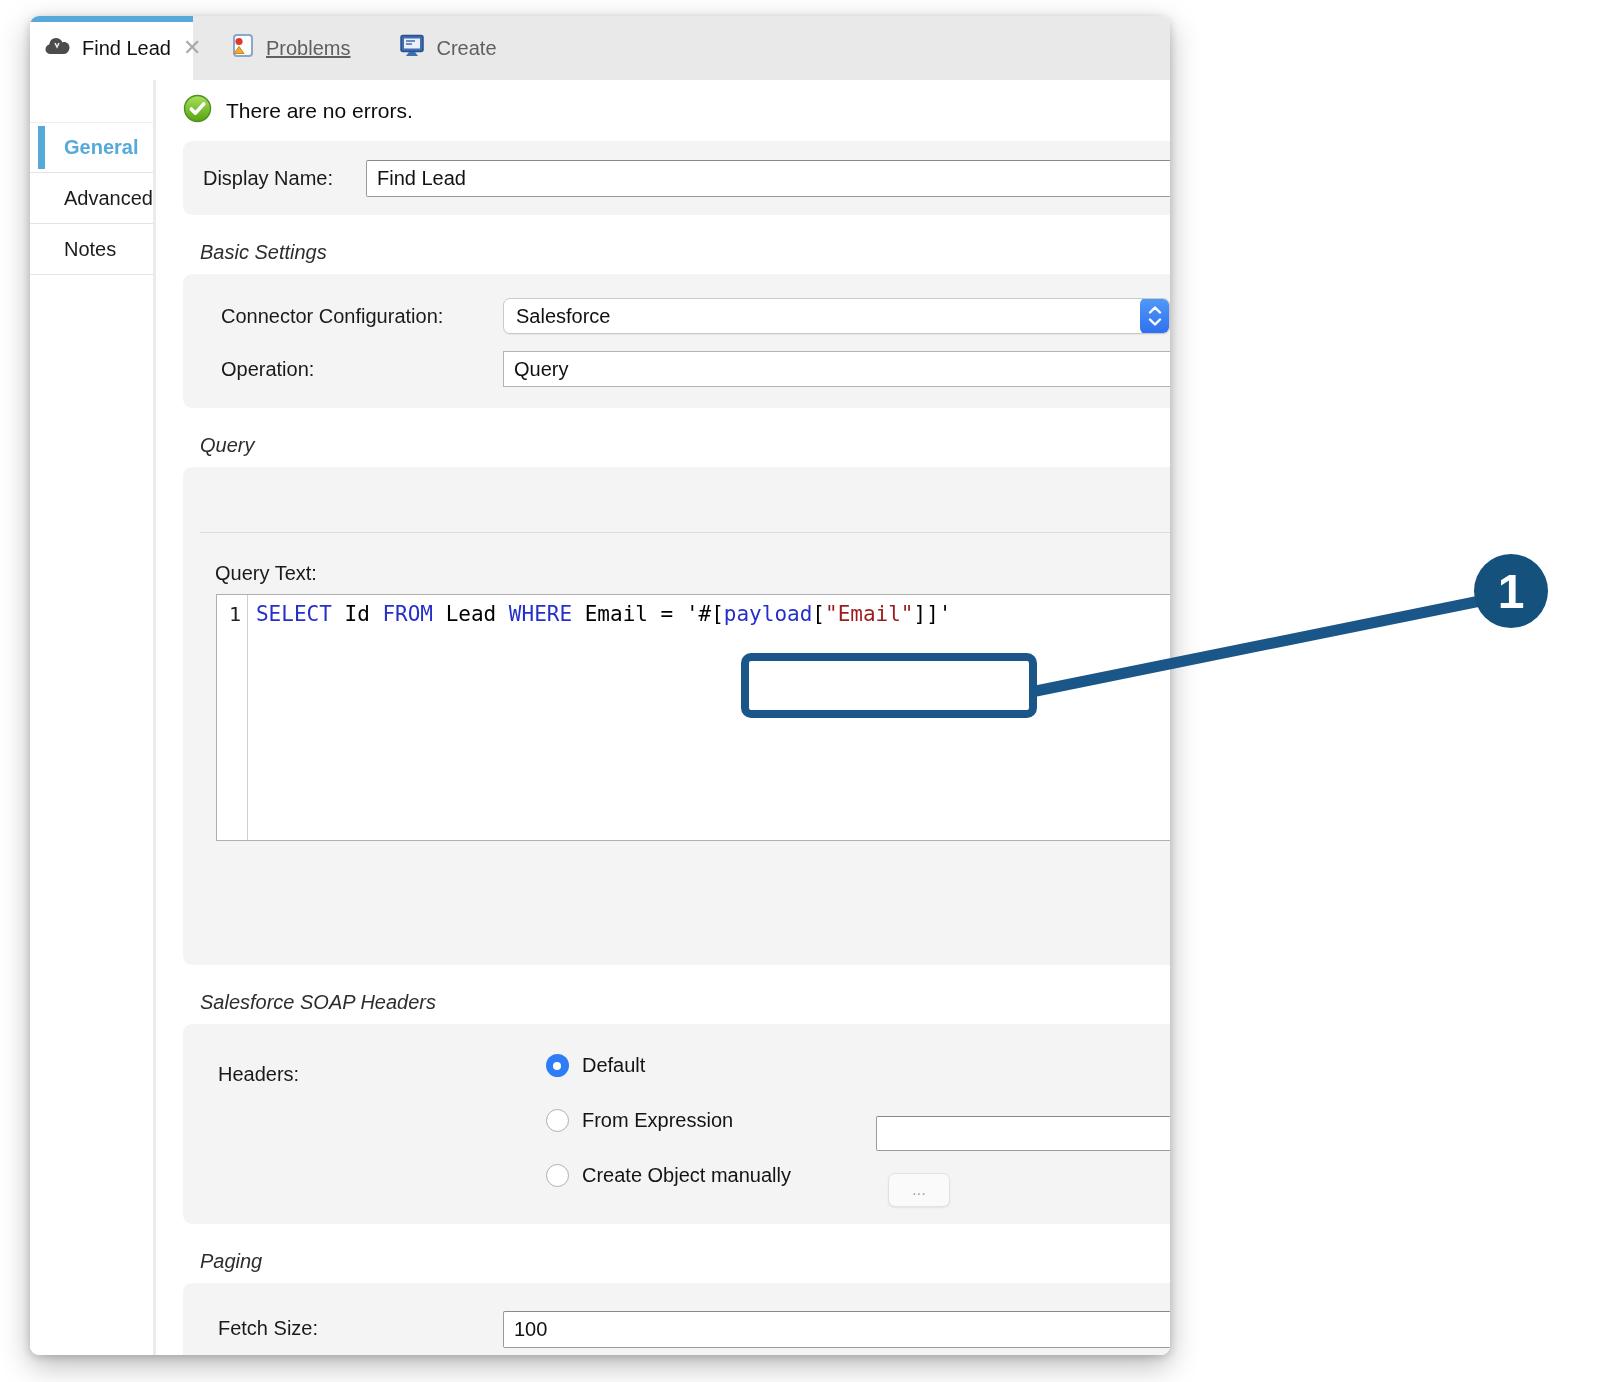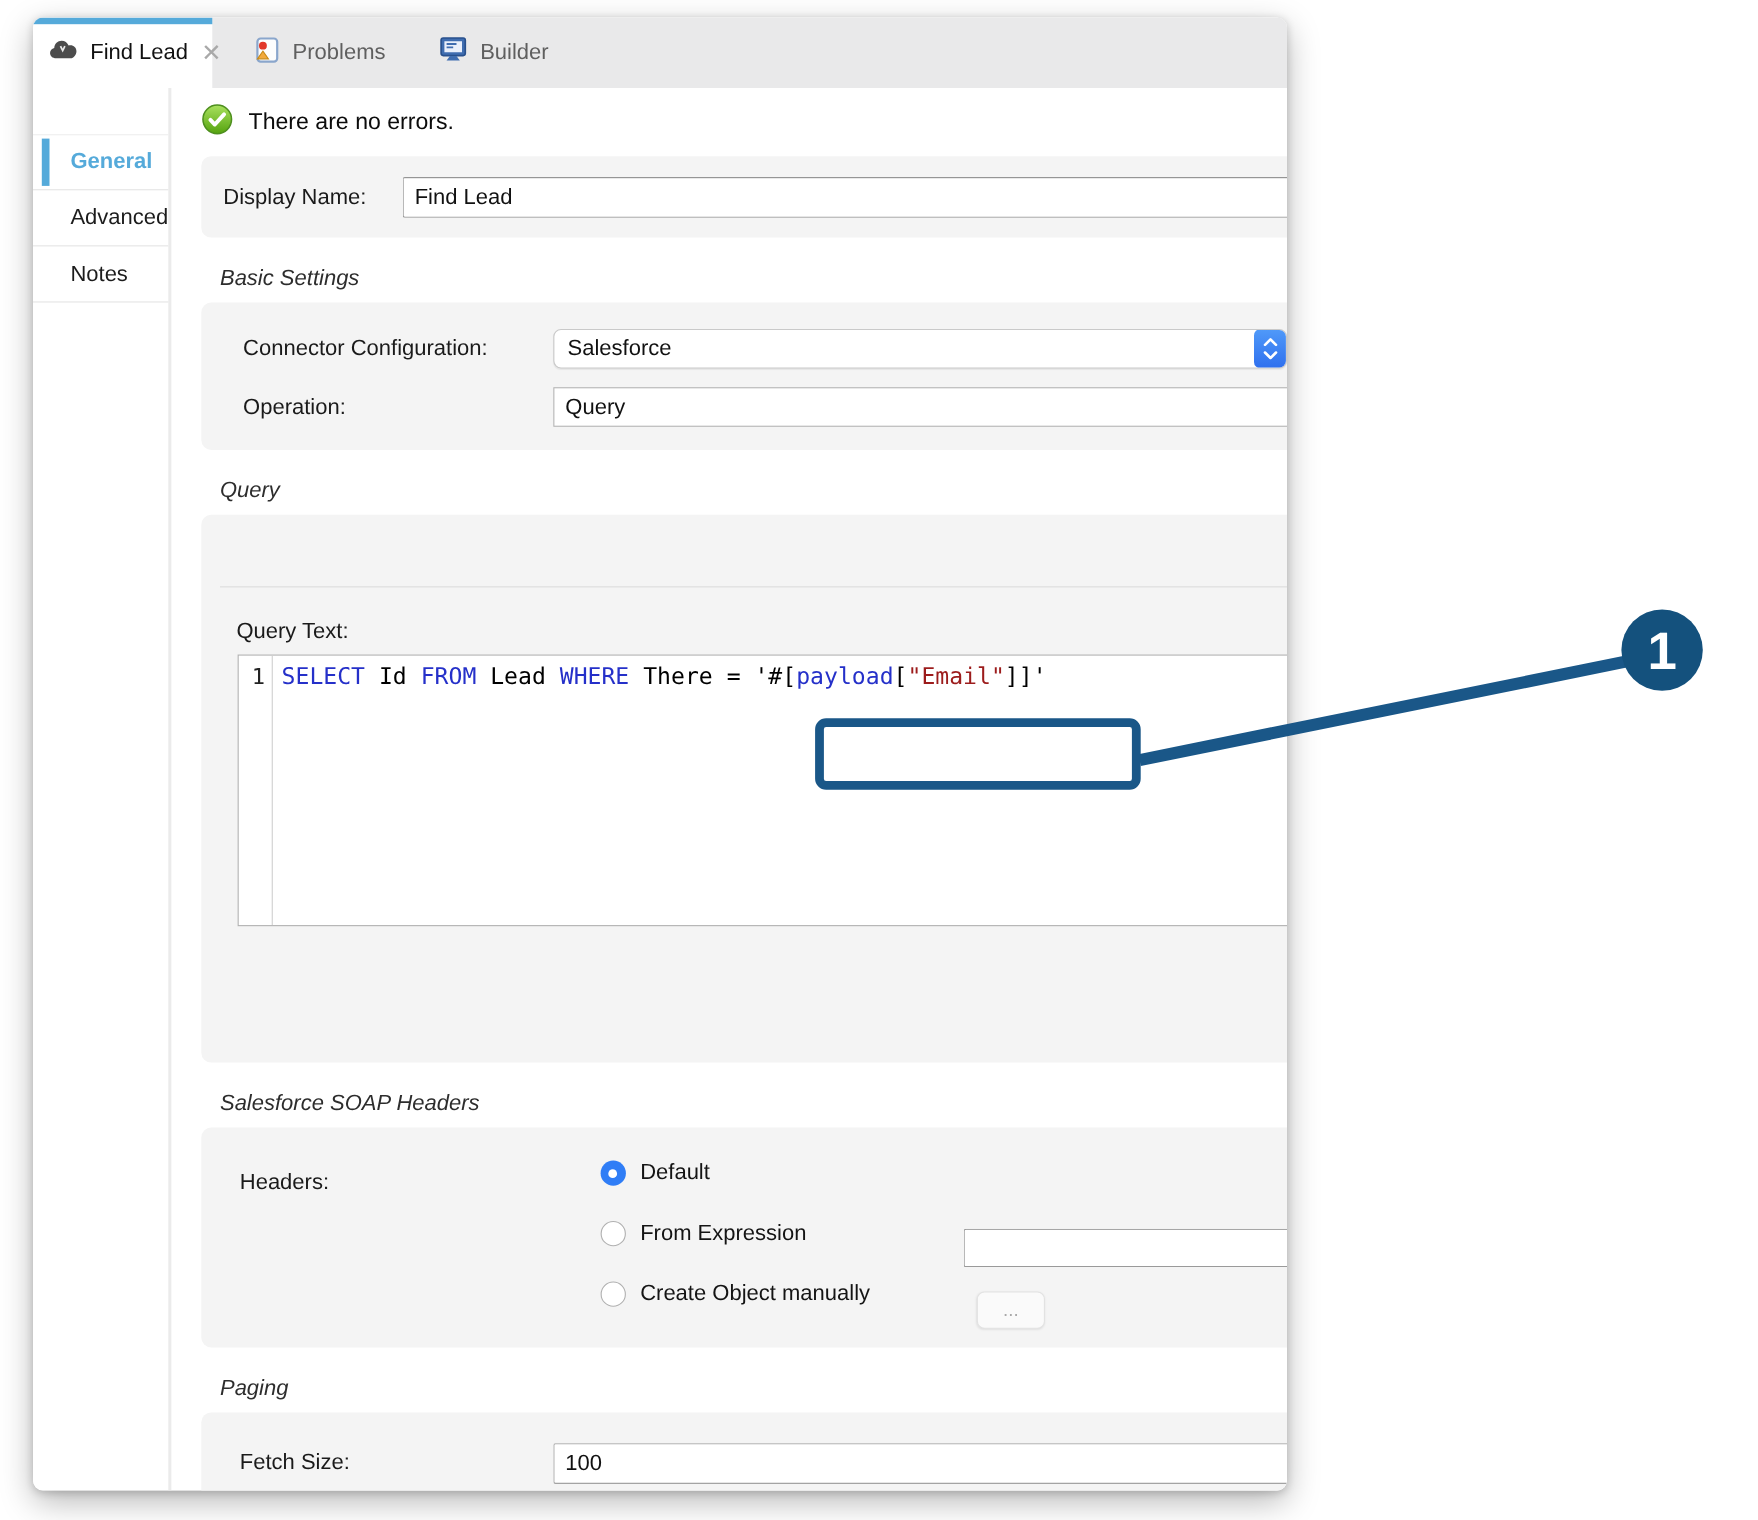--- a/index.html
+++ b/index.html
@@ -119,40 +119,40 @@
       <div class="tab active">
         <span class="icon">
           <svg width="28" height="22" viewBox="0 0 28 22">
             <path d="M7 19c-3.3 0-5.5-2.1-5.5-4.8 0-2.3 1.6-4.1 3.8-4.6C5.6 5.8 8.4 3 12 3c2.9 0 5.4 1.8 6.4 4.4.5-.2 1.1-.3 1.7-.3 2.9 0 5.4 2.3 5.4 5.4S23 19 20.1 19H7z" fill="#4c4c4c"></path>
             <path d="M11 8l2 4 2-4" stroke="#e8e8e8" stroke-width="1.6" fill="none"></path>
           </svg>
         </span>
         <span class="tab-label">Find Lead</span>
         <span class="close-x">✕</span>
       </div>
-      <div class="tab" style="margin-left:18px;">
+      <div class="tab" style="margin-left:18px;text-decoration:underline;">
         <span class="icon">
           <svg width="27" height="27" viewBox="0 0 27 27">
             <rect x="5" y="3" width="18" height="21" rx="3" fill="#fdfdfd" stroke="#8aa6cc" stroke-width="2"></rect>
             <circle cx="10" cy="9.5" r="3.6" fill="#e2382a"></circle>
             <path d="M10 14.5l5 7H5z" fill="#f2a93b" stroke="#c98a16" stroke-width="1"></path>
           </svg>
         </span>
         <span class="tab-label">Problems</span>
       </div>
       <div class="tab" style="margin-left:12px;">
         <span class="icon">
           <svg width="28" height="26" viewBox="0 0 28 26">
             <rect x="3" y="2.5" width="22" height="16" rx="2" fill="#3f6db0" stroke="#28508d" stroke-width="1.5"></rect>
             <rect x="6" y="5.5" width="16" height="10" fill="#e9effb"></rect>
             <path d="M8 8h9M8 11h6" stroke="#3f6db0" stroke-width="1.6"></path>
             <path d="M11 19h6l3 4H8z" fill="#3f6db0"></path>
           </svg>
         </span>
-        <span class="tab-label">Builder</span>
+        <span class="tab-label">Create</span>
       </div>
     </div>
 
     <div class="app-body">
       <div class="sidebar">
         <div class="side-item active">
           <span>General</span>
         </div>
         <div class="side-item">
           <span>Advanced</span>
@@ -231,21 +231,21 @@
             </div>
           </div>
         </div>
 
         <div class="section-title">Query</div>
         <div class="groupbox g-query">
           <div class="q-divider"></div>
           <div class="qtext-label">Query Text:</div>
           <div class="code-editor">
             <div class="gutter">1</div>
-            <div class="code-area"><span class="tok-kw">SELECT </span><span>Id </span><span class="tok-kw">FROM </span><span>Lead </span><span class="tok-kw">WHERE </span><span>There = </span><span><span>'#[</span><span class="tok-var">payload</span><span>[</span><span class="tok-str">"Email"</span><span>]]</span><span>'</span></span>
+            <div class="code-area"><span class="tok-kw">SELECT </span><span>Id </span><span class="tok-kw">FROM </span><span>Lead </span><span class="tok-kw">WHERE </span><span>Email = </span><span><span>'#[</span><span class="tok-var">payload</span><span>[</span><span class="tok-str">"Email"</span><span>]]</span><span>'</span></span>
             </div>
           </div>
         </div>
 
         <div class="section-title">Salesforce SOAP Headers</div>
         <div class="groupbox g-soap">
           <div class="lbl-col">Headers:</div>
           <div class="radio-col">
             <div class="radio-row">
               <span class="radio checked"></span>

